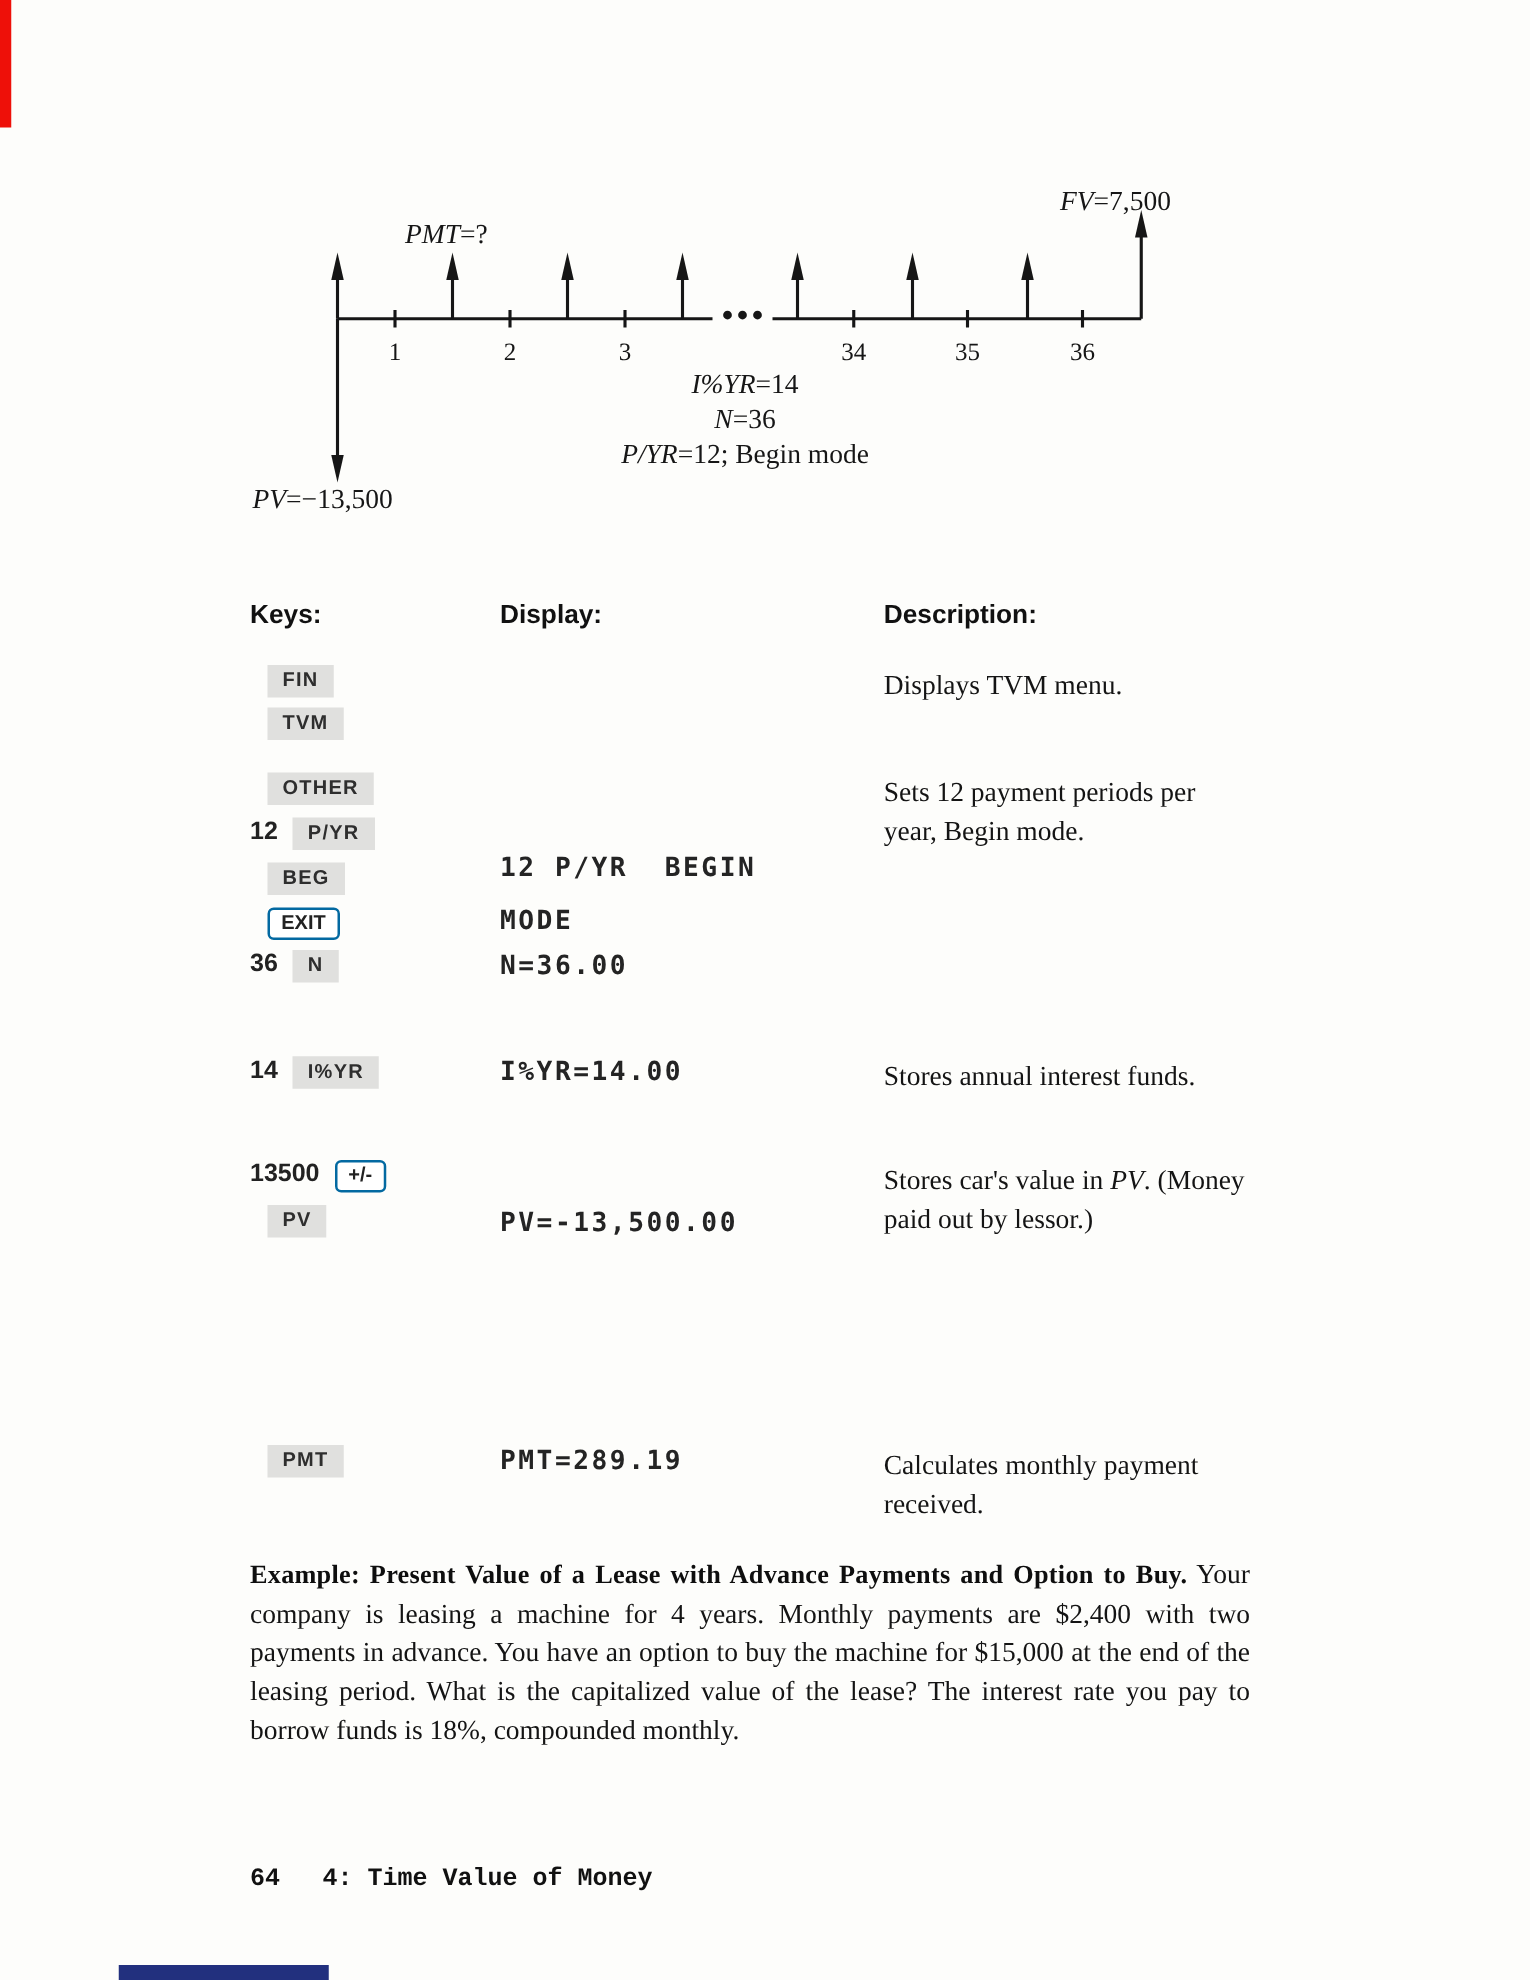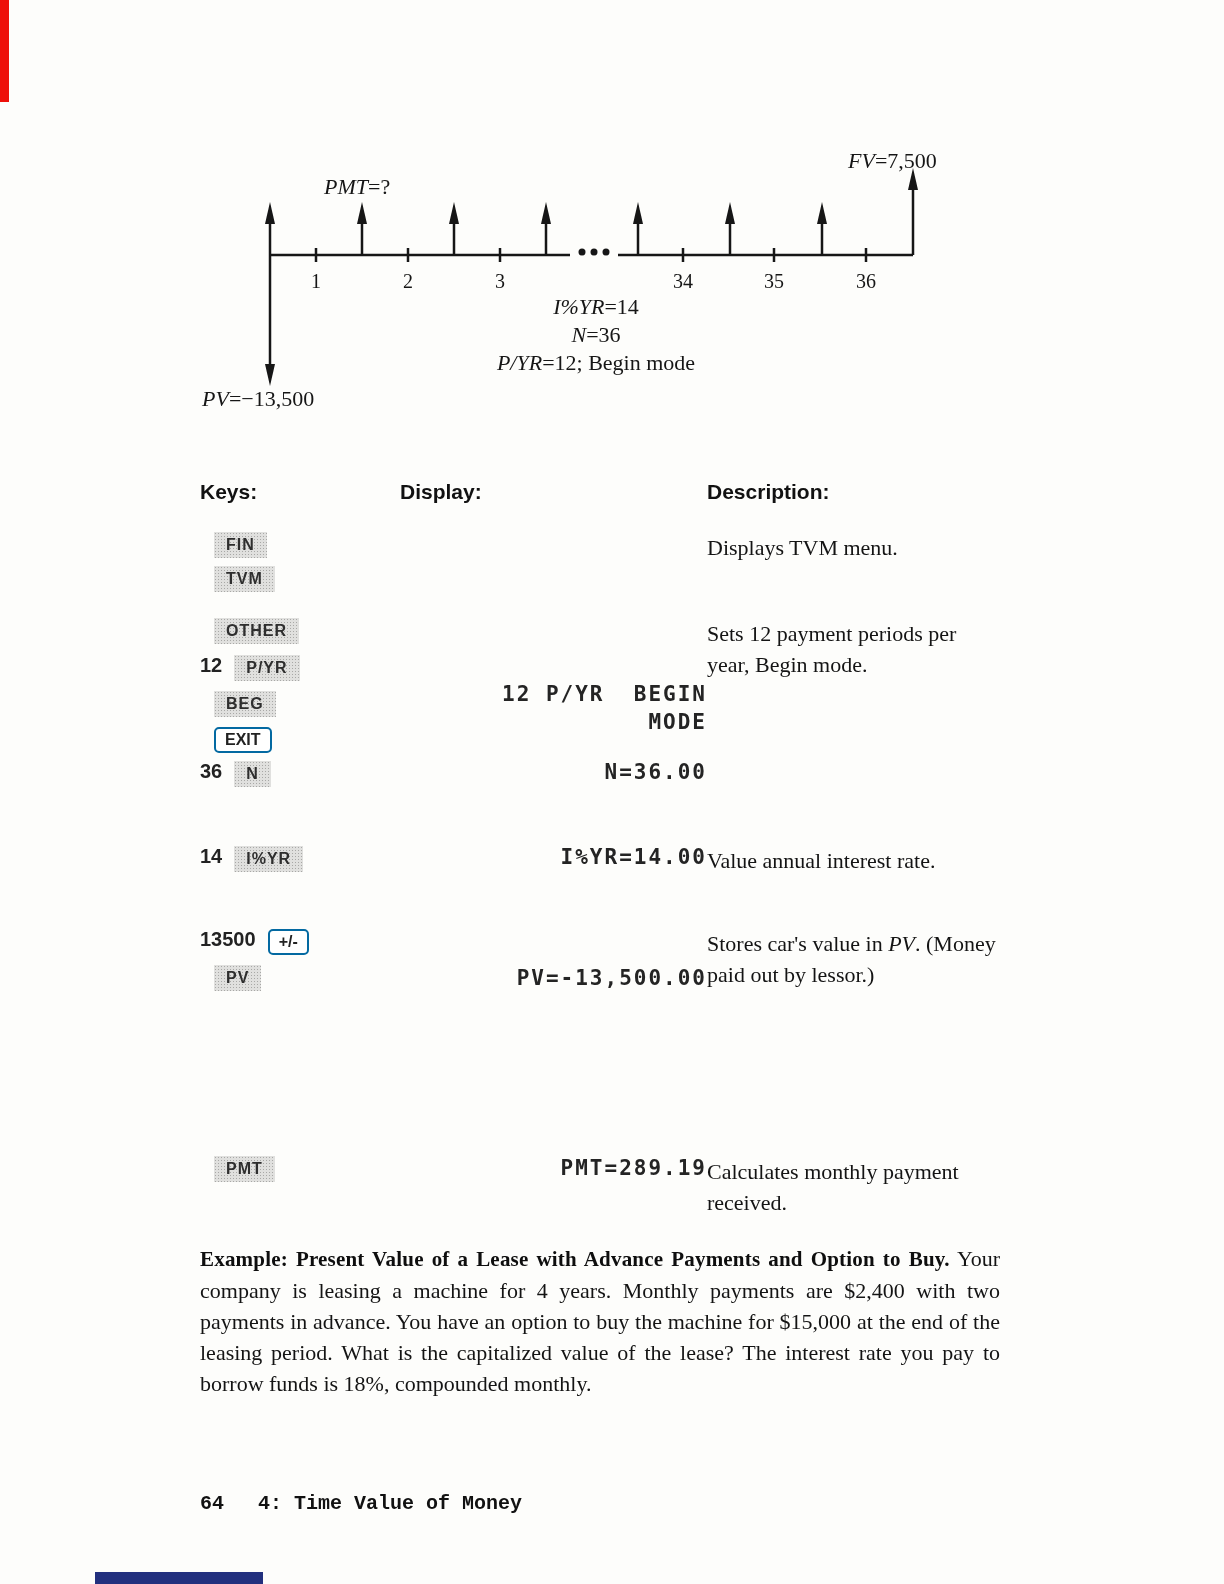--- a/index.html
+++ b/index.html
@@ -49,21 +49,21 @@
     font-weight: bold; font-size: 16px; color: #222;
     padding: 2px 9px; background: #fff;
   }
   .indent { margin-left: 14px; }
   .gap { margin-left: 12px; }
   .mt8 { margin-top: 8px; }
   .mt10 { margin-top: 10px; }
   .disp {
     font-family: "DejaVu Sans Mono", monospace;
     font-size: 21px; font-weight: bold; letter-spacing: 2px;
-    white-space: pre; color: #242424; text-align: right;
+    white-space: pre; color: #242424;
   }
   .desc { font-size: 22px; line-height: 31px; color: #141414; }
   .example {
     position: absolute; left: 200px; top: 1243px; width: 800px;
     font-size: 22px; line-height: 31px; text-align: justify; color: #141414;
   }
   .example b {
     font-family: Liberation Serif, serif;
     font-size: 21px; letter-spacing: 0.2px; color: #0e0e0e;
   }
@@ -152,38 +152,38 @@
 
   <div class="trow" style="top:618px">
     <div>
       <div><span class="key shaded indent">OTHER</span></div>
       <div class="mt10"><span class="numtxt">12</span><span class="key shaded gap">P/YR</span></div>
       <div class="mt10"><span class="key shaded indent">BEG</span></div>
       <div class="mt10"><span class="key boxed indent">EXIT</span></div>
     </div>
     <div>
       <div class="disp" style="margin-top:64px">12 P/YR  BEGIN</div>
-      <div class="disp" style="margin-top:4px">MODE</div>
+      <div class="disp" style="margin-top:18px">MODE</div>
     </div>
     <div class="desc">Sets 12 payment periods per year, Begin mode.</div>
   </div>
 
   <div class="trow" style="top:760px">
     <div>
       <span class="numtxt">36</span><span class="key shaded gap">N</span>
     </div>
     <div class="disp">N=36.00</div>
   </div>
 
   <div class="trow" style="top:845px">
     <div>
       <span class="numtxt">14</span><span class="key shaded gap">I%YR</span>
     </div>
     <div class="disp">I%YR=14.00</div>
-    <div class="desc">Value annual interest rate.</div>
+    <div class="desc">Stores annual interest funds.</div>
   </div>
 
   <div class="trow" style="top:928px">
     <div>
       <div><span class="numtxt">13500</span><span class="key boxed gap">+/-</span></div>
       <div class="mt10"><span class="key shaded indent">PV</span></div>
     </div>
     <div class="disp" style="margin-top:38px">PV=-13,500.00</div>
     <div class="desc"><span>Stores car's value in </span><i>PV</i><span>. (Money paid out by lessor.)</span></div>
   </div>

